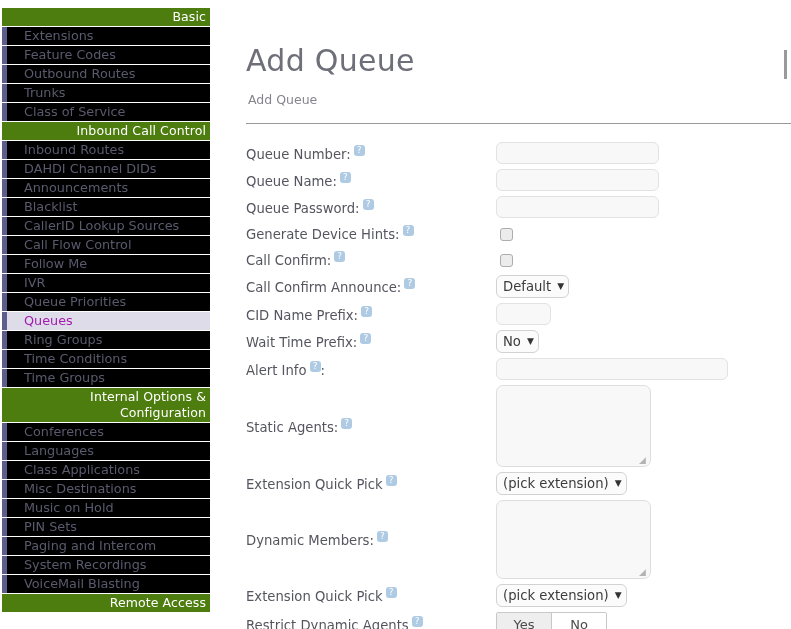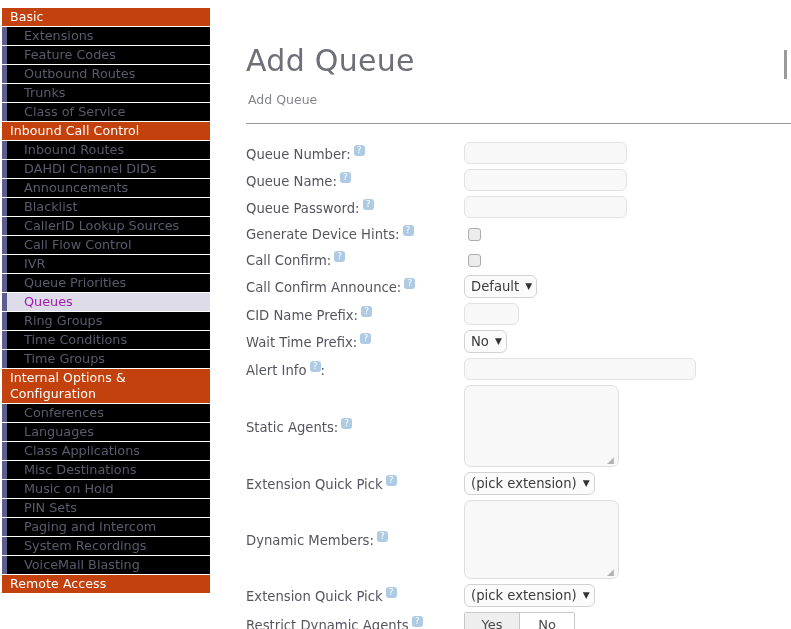--- a/index.html
+++ b/index.html
@@ -27,28 +27,29 @@
   }
 
   
   #sidebar {
     width: 210px;
     flex: 0 0 210px;
     padding-top: 8px;
     background: #ffffff;
   }
   .nav-header {
-    background: #c2410c;
+    background: #4d7c0f;
     color: #ffffff;
     font-size: 12.5px;
     font-family: "DejaVu Sans", "Liberation Sans", sans-serif;
     line-height: 16px;
     padding: 1px 4px 1px 8px;
     margin: 0 0 1px 2px;
     letter-spacing: 0.1px;
+    text-align: right;
   }
   .nav-header.two-line {
     line-height: 16px;
     padding-top: 1px;
     padding-bottom: 1px;
   }
   .nav-item {
     position: relative;
     background: #000000;
     margin: 0 0 1px 2px;
@@ -116,20 +117,21 @@
     flex: 0 0 218px;
     font-size: 13.2px;
     color: #55555f;
     padding-top: 3px;
     line-height: 17px;
     white-space: nowrap;
   }
   .fcontrol {
     flex: 1 1 auto;
     min-width: 0;
+    margin-left: 32px;
   }
 
   
   .help-icon {
     display: inline-block;
     width: 11px;
     height: 11px;
     border-radius: 3px;
     background: #aecbe3;
     color: #ffffff;
@@ -260,20 +262,21 @@
       <div class="nav-item">Outbound Routes</div>
       <div class="nav-item">Trunks</div>
       <div class="nav-item">Class of Service</div>
       <div class="nav-header">Inbound Call Control</div>
       <div class="nav-item">Inbound Routes</div>
       <div class="nav-item">DAHDI Channel DIDs</div>
       <div class="nav-item">Announcements</div>
       <div class="nav-item">Blacklist</div>
       <div class="nav-item">CallerID Lookup Sources</div>
       <div class="nav-item">Call Flow Control</div>
+      <div class="nav-item">Follow Me</div>
       <div class="nav-item">IVR</div>
       <div class="nav-item">Queue Priorities</div>
       <div class="nav-item active">Queues</div>
       <div class="nav-item">Ring Groups</div>
       <div class="nav-item">Time Conditions</div>
       <div class="nav-item">Time Groups</div>
       <div class="nav-header two-line">Internal Options &amp; Configuration</div>
       <div class="nav-item">Conferences</div>
       <div class="nav-item">Languages</div>
       <div class="nav-item">Class Applications</div>

